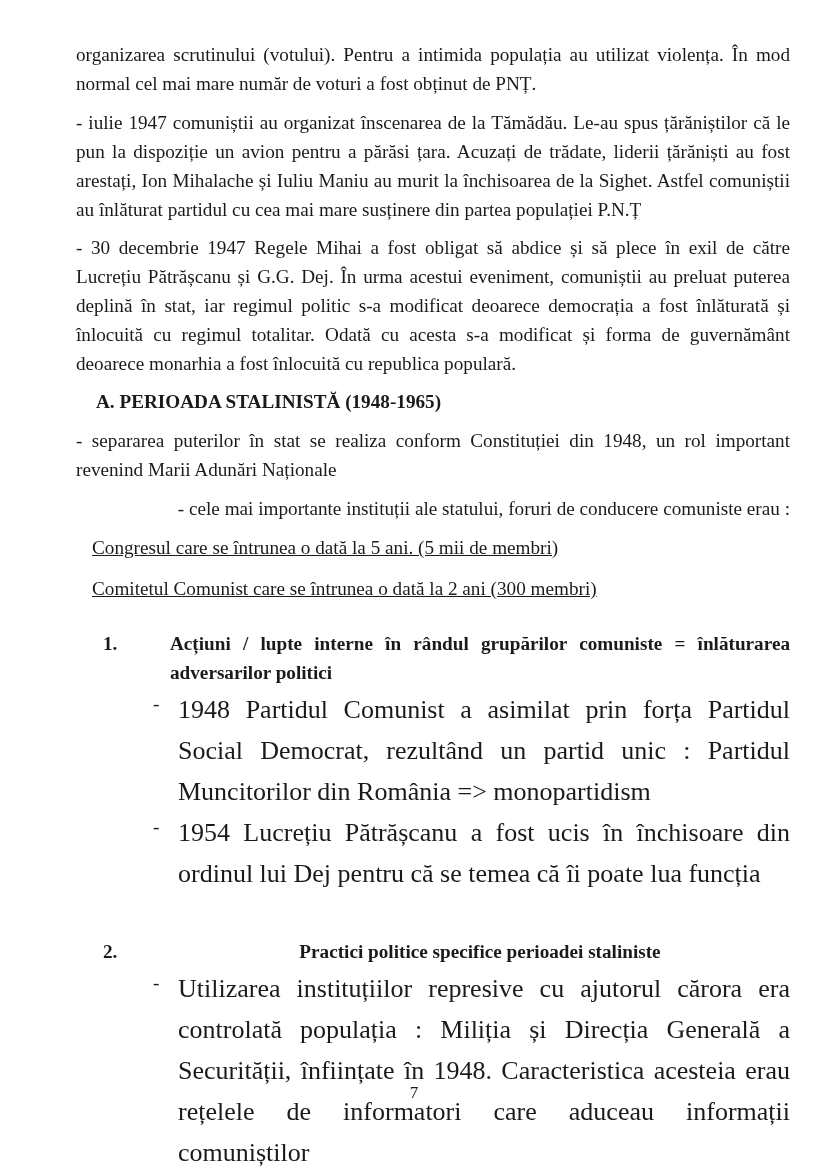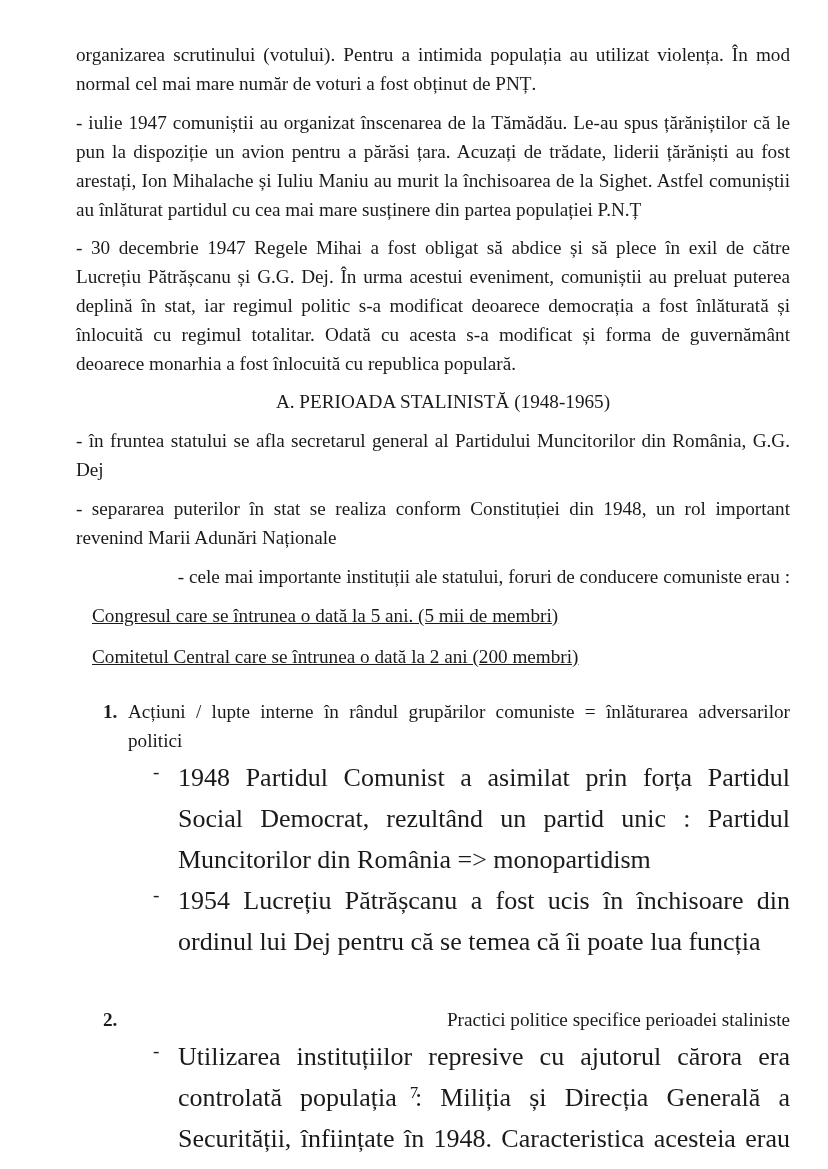--- a/index.html
+++ b/index.html
@@ -39,21 +39,22 @@
 
   
   .para.lead { margin-bottom: 10px; }
 
   
   .section-heading {
     font-size: 19.2px;
     line-height: 29px;
     margin: 0 0 10px 0;
     padding-left: 20px;
-    text-align: center;
+    text-align: left;
+    font-weight: bold;
   }
 
   
   .dash-para {
     font-size: 19.2px;
     line-height: 29px;
     text-align: justify;
     margin: 0 0 10px 0;
   }
   .dash-para.nowrap-left { text-align: right; }
@@ -78,26 +79,27 @@
   .num-item .num {
     font-size: 19.2px;
     line-height: 29px;
     font-weight: bold;
     width: 25px;
     flex: 0 0 25px;
   }
   .num-item .num-text {
     font-size: 19.2px;
     line-height: 29px;
-    font-weight: normal;
+    font-weight: bold;
     flex: 1 1 auto;
     text-align: justify;
     text-justify: inter-word;
+    margin-left: 42px;
   }
-  .num-item .num-text.left-align { text-align: right; }
+  .num-item .num-text.left-align { text-align: center; }
 
   
   .sub-item {
     display: flex;
     margin: 0;
     padding-left: 77px;
   }
   .sub-item .bullet {
     font-size: 19.2px;
     line-height: 29px;
@@ -137,27 +139,26 @@
   <div class="doc-body">
 
     <p class="para lead">organizarea scrutinului (votului). Pentru a intimida populația au utilizat violența. În mod normal cel mai mare număr de voturi a fost obținut de PNȚ.</p>
 
     <p class="para">- iulie 1947  comuniștii au organizat înscenarea de la Tămădău. Le-au spus țărăniștilor că le pun la dispoziție un avion pentru a părăsi țara. Acuzați de trădate, liderii țărăniști au fost arestați, Ion Mihalache și Iuliu Maniu au murit la închisoarea de la Sighet. Astfel comuniștii au înlăturat partidul cu cea mai mare susținere din partea populației P.N.Ț</p>
 
     <p class="para">- 30 decembrie 1947  Regele Mihai a fost obligat să abdice și să plece în exil de către Lucrețiu Pătrășcanu și G.G. Dej. În urma acestui eveniment, comuniștii au preluat puterea deplină în stat, iar regimul politic  s-a modificat deoarece democrația a fost înlăturată și înlocuită cu regimul totalitar. Odată cu acesta s-a modificat și forma de guvernământ deoarece monarhia a fost înlocuită cu republica populară.</p>
 
     <p class="section-heading">A. PERIOADA STALINISTĂ (1948-1965)</p>
 
-    <p class="dash-para">- în fruntea statului se afla secretarul general al Partidului Muncitorilor din România, G.G. Dej</p>
     <p class="dash-para">- separarea puterilor în stat se realiza conform Constituției din 1948, un rol important revenind Marii Adunări Naționale</p>
     <p class="dash-para nowrap-left">- cele mai importante instituții ale statului, foruri de conducere comuniste erau :</p>
 
     <p class="organ-line"><span class="u">Congresul </span><span>care se întrunea o dată la 5 ani. (5 mii de membri)</span></p>
 
-    <p class="organ-line"><span class="u">Comitetul Central </span><span> care se întrunea o dată la 2 ani (200 membri)</span></p>
+    <p class="organ-line"><span class="u">Comitetul Comunist </span><span> care se întrunea o dată la 2 ani (300 membri)</span></p>
 
 
     <div class="spacer-half"></div>
 
     <div class="num-item">
       <div class="num">1.</div>
       <div class="num-text">Acțiuni / lupte interne în rândul grupărilor comuniste = înlăturarea adversarilor politici</div>
     </div>
 
     <div class="sub-item">

